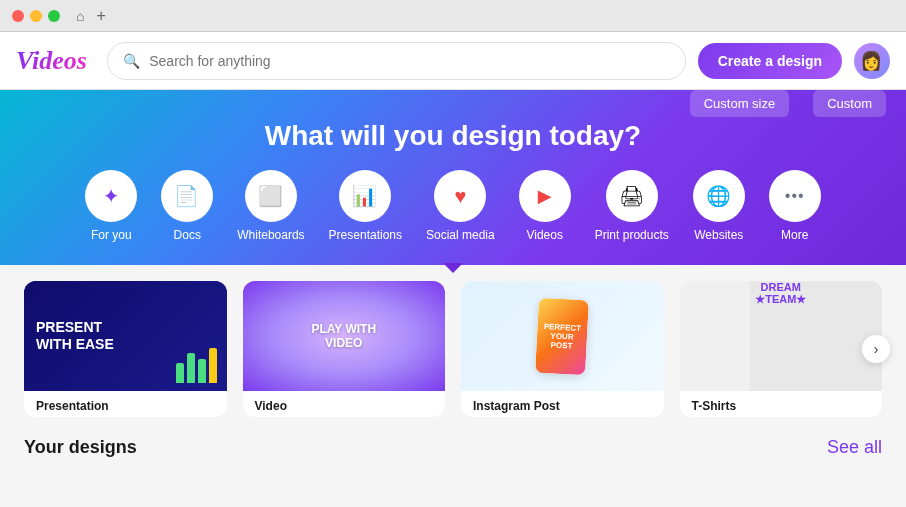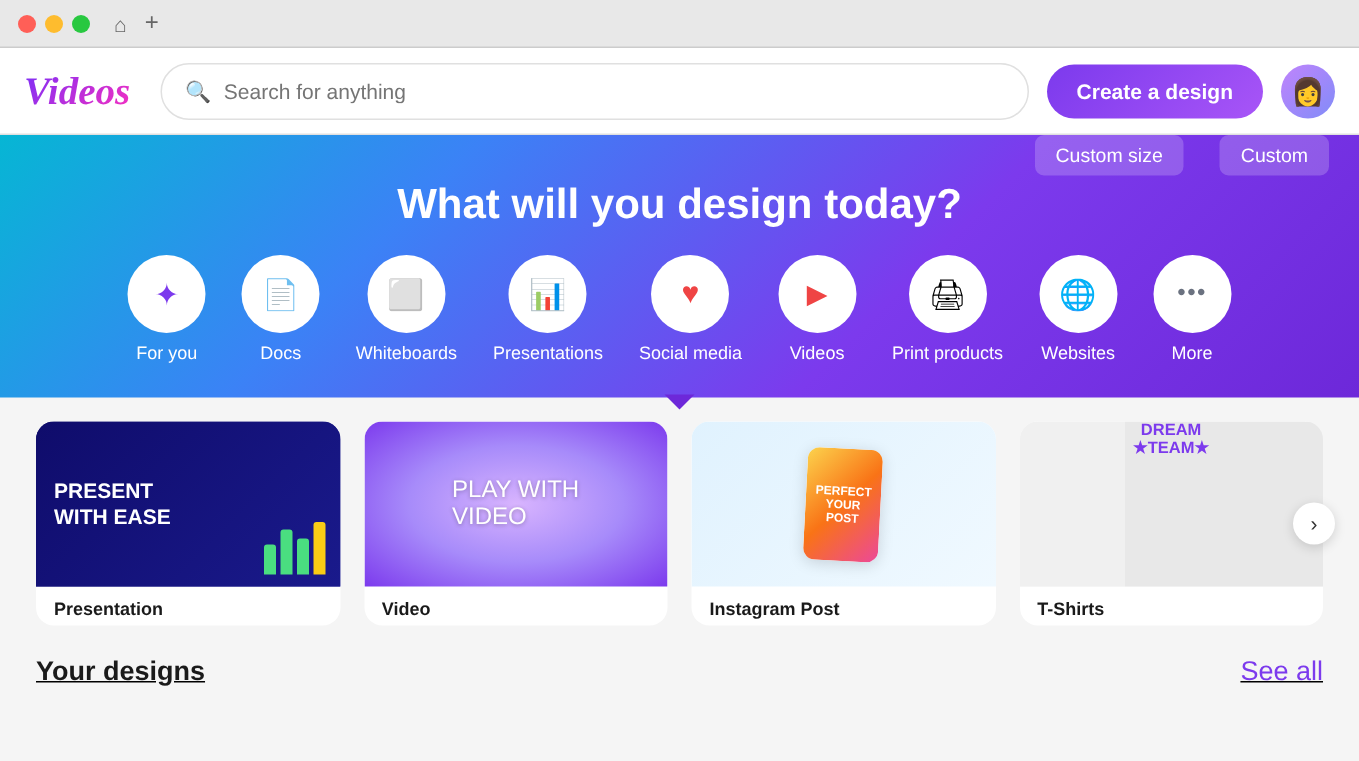--- a/index.html
+++ b/index.html
@@ -219,21 +219,20 @@
       font-size: 14px;
       color: #333;
       z-index: 10;
     }
 
     
     .your-designs-header {
       display: flex;
       justify-content: space-between;
       align-items: center;
-      text-decoration: underline;
     }
     .your-designs-title {
       font-size: 18px;
       font-weight: 700;
       color: #1a1a1a;
     }
     .see-all-link {
       font-size: 18px;
       color: #7c3aed;
       cursor: pointer;
@@ -274,22 +273,23 @@
       width: 100%;
       height: 100%;
       display: flex;
       align-items: center;
       justify-content: center;
       flex-direction: column;
       gap: 4px;
     }
     .video-title {
       color: white;
-      font-size: 16px;
-      font-weight: 400;
+      font-size: 12px;
+      font-weight: 700;
+      text-align: center;
       text-shadow: 0 1px 3px rgba(0,0,0,0.3);
     }
 
     
     .insta-card-content {
       background: linear-gradient(135deg, #e0f2fe, #f0f9ff);
       width: 100%;
       height: 100%;
       display: flex;
       align-items: center;

